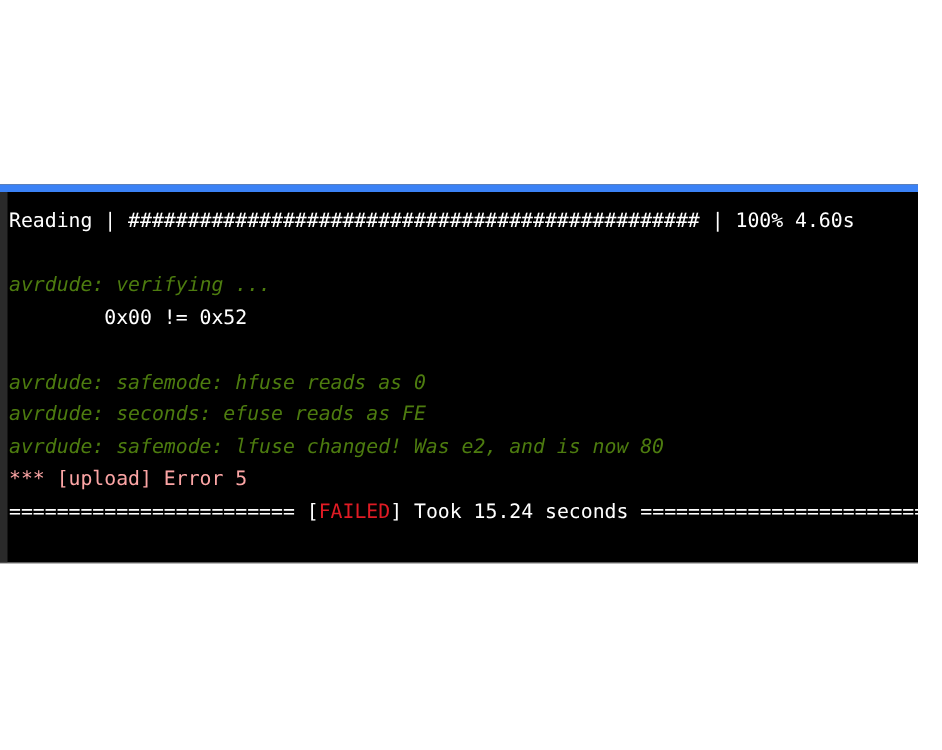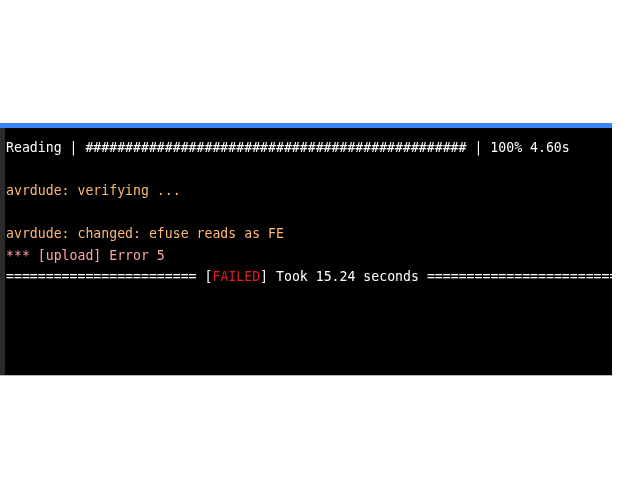--- a/index.html
+++ b/index.html
@@ -63,21 +63,21 @@
     white-space: pre;
     color: #ffffff;
     overflow: hidden;
   }
 
   .line.blank {
     height: 21.5px;
   }
 
   .c-white   { color: #ffffff; }
-  .c-olive   { color: #fdba74; }
+  .c-olive   { color: #4d7c0f; font-style: italic; }
   .c-red     { color: #e01b24; }
   .c-darkred { color: #fca5a5; }
 
   .seg { white-space: pre; }
 </style>
 </head>
 <body>
 
 <div id="app">
 
@@ -87,27 +87,30 @@
 
     <div class="console-body">
 
       <div class="line c-white">Reading | ################################################ | 100% 4.60s</div>
 
       <div class="line blank"></div>
 
       <div class="line c-olive">avrdude: verifying ...</div>
 
 
+      <div class="line c-white">        0x00 != 0x52</div>
 
 
       <div class="line blank"></div>
 
+      <div class="line c-olive">avrdude: safemode: hfuse reads as 0</div>
 
-      <div class="line c-olive">avrdude: changed: efuse reads as FE</div>
+      <div class="line c-olive">avrdude: seconds: efuse reads as FE</div>
 
+      <div class="line c-olive">avrdude: safemode: lfuse changed! Was e2, and is now 80</div>
 
       <div class="line c-darkred">*** [upload] Error 5</div>
 
       <div class="line"><span class="seg c-white">========================</span><span class="seg c-white"> </span><span class="seg c-white">[</span><span class="seg c-red">FAILED</span><span class="seg c-white">]</span><span class="seg c-white"> </span><span class="seg c-white">Took 15.24 seconds</span><span class="seg c-white"> </span><span class="seg c-white">=========================</span></div>
 
     </div>
   </div>
 
 </div>
 

